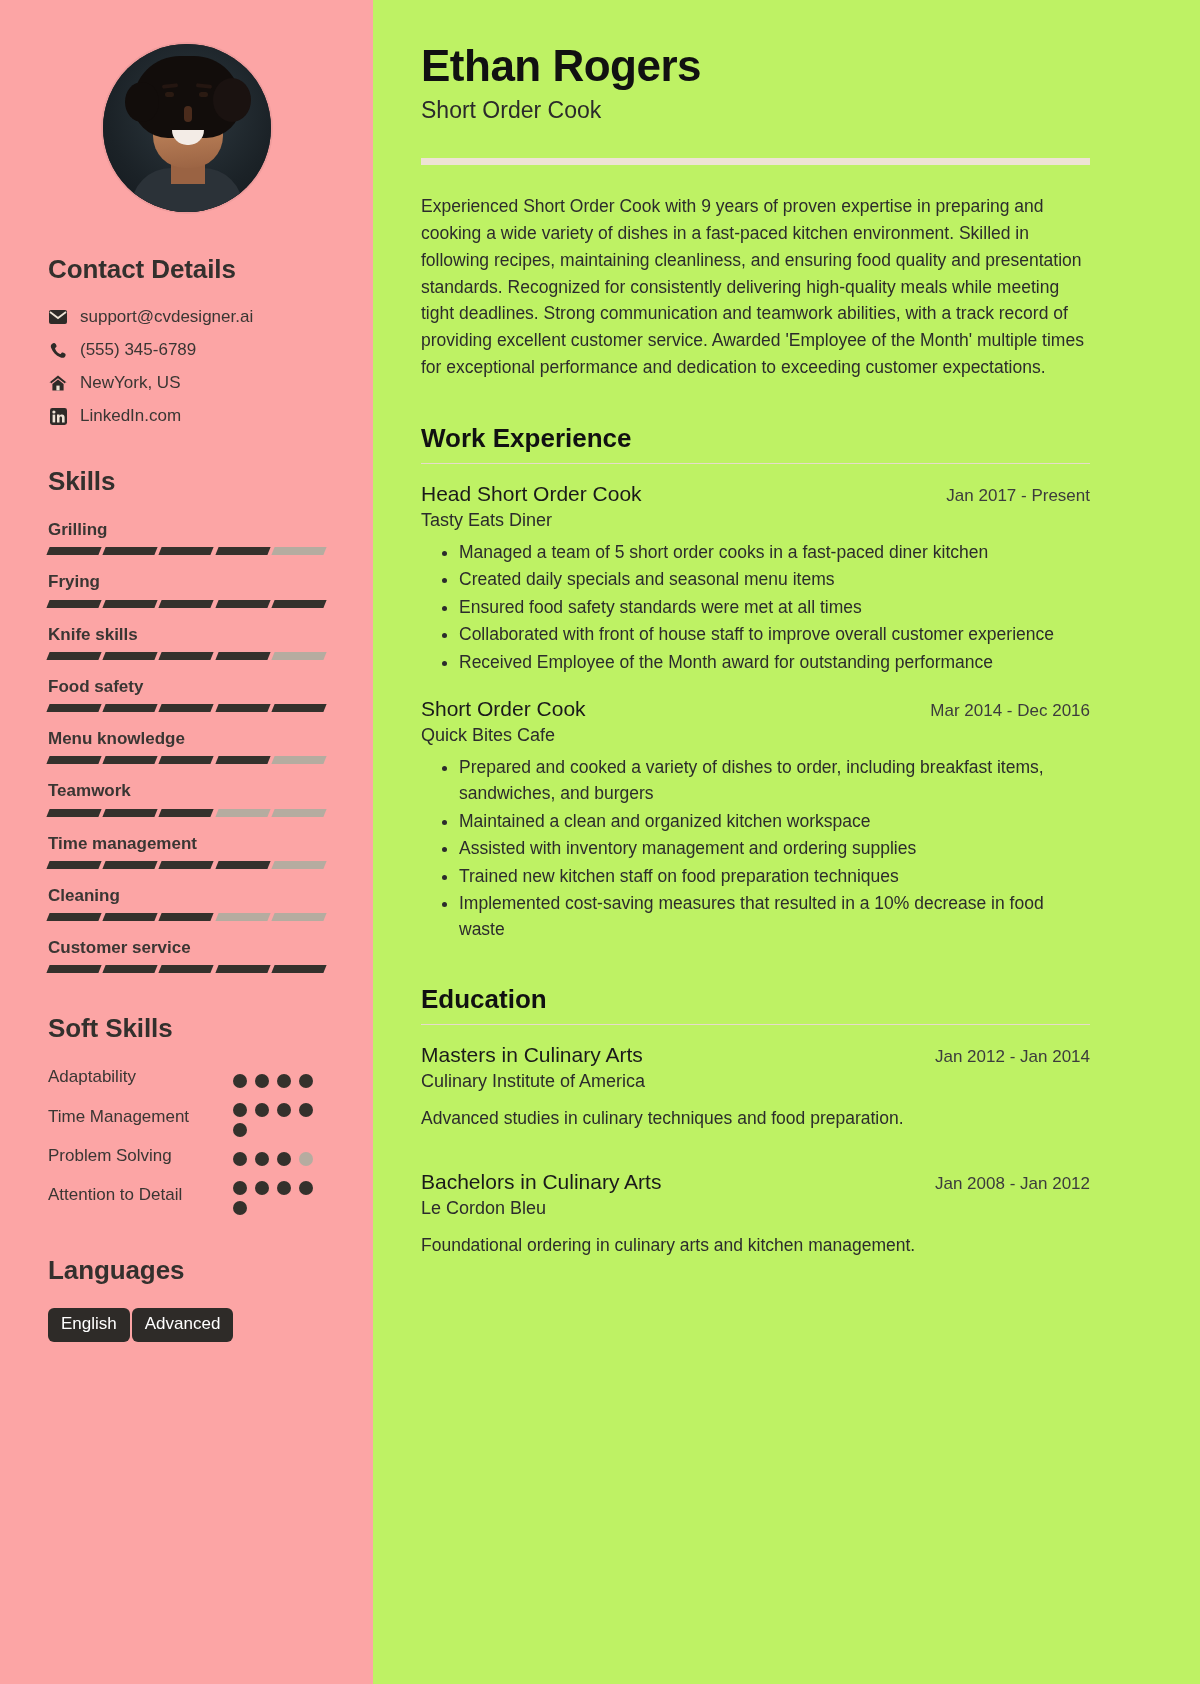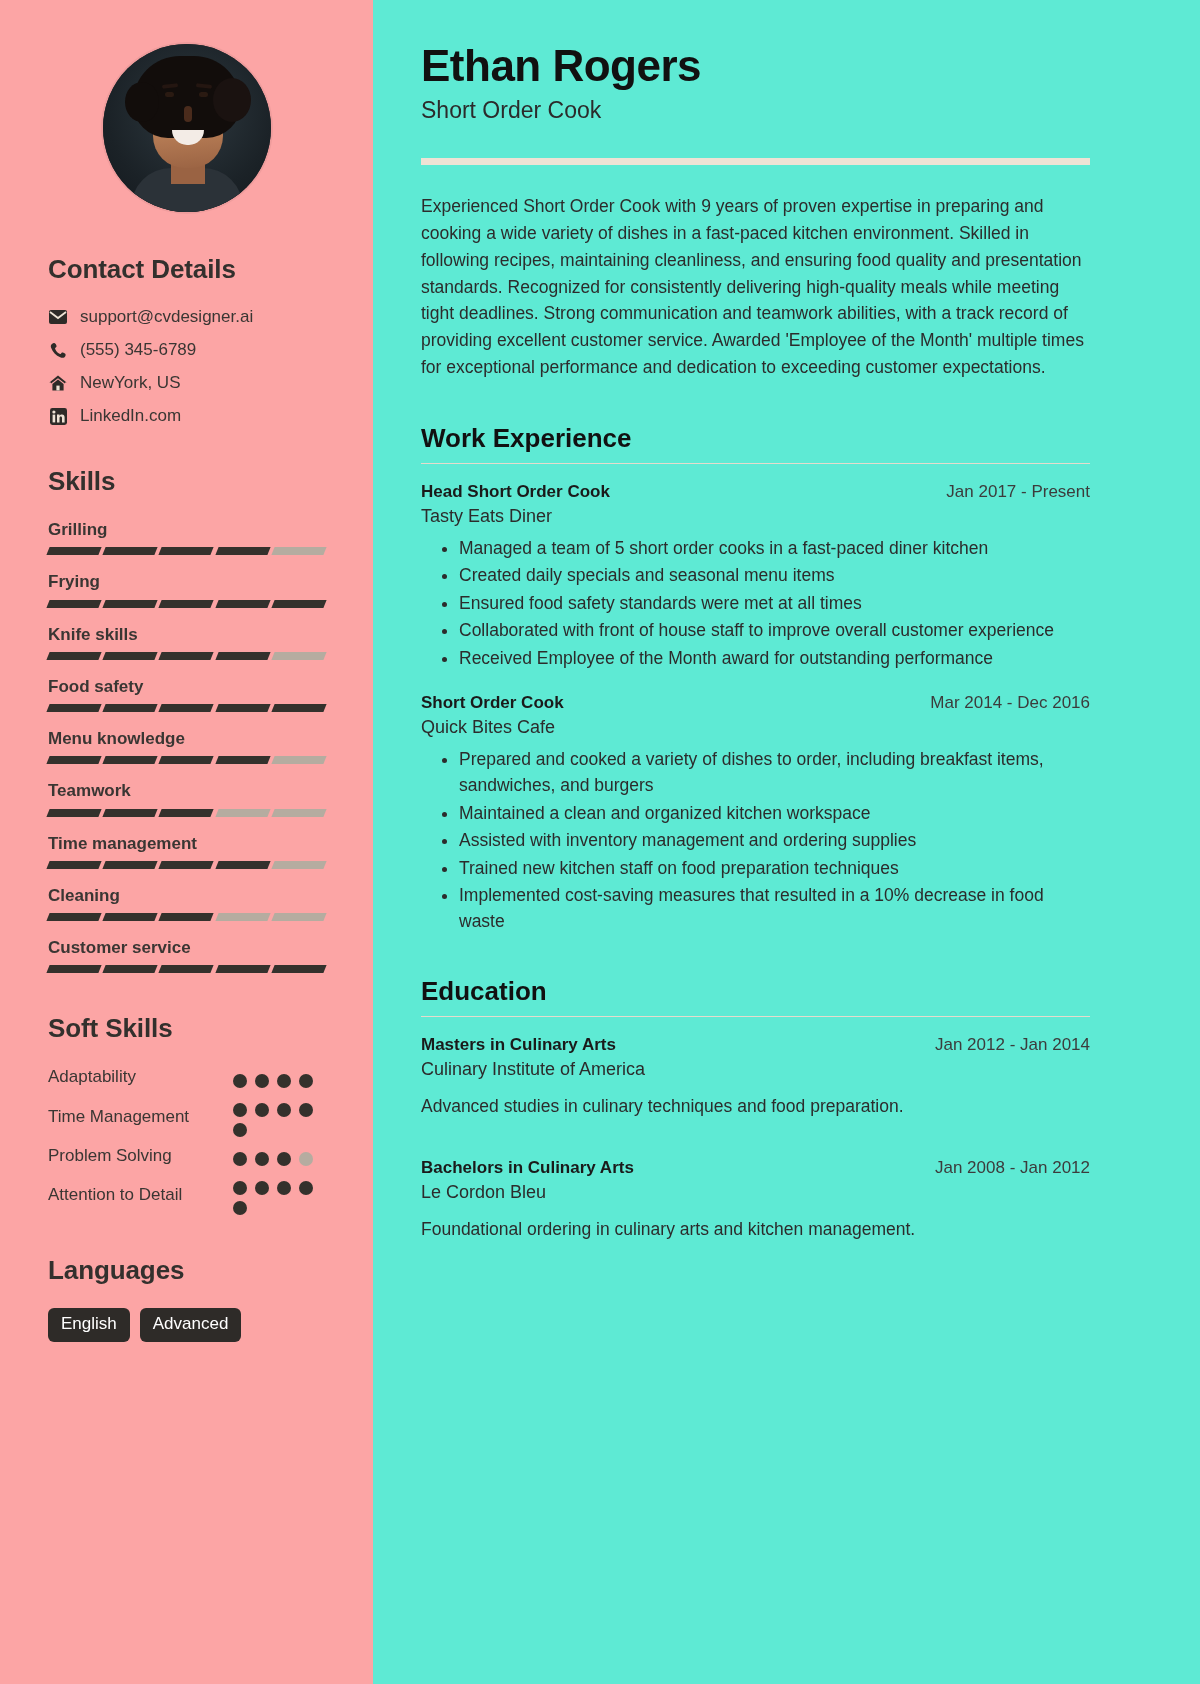--- a/index.html
+++ b/index.html
@@ -126,35 +126,35 @@
     display: flex;
     flex-wrap: wrap;
     width: 88px;
     gap: 6px 8px;
     padding-top: 6px;
   }
   .dot { width: 14px; height: 14px; border-radius: 50%; background: #34312c; }
   .dot.off { background: #b5aca0; }
 
   
-  .lang-wrap { display: flex; gap: 10px; flex-wrap: wrap; margin-top: 2px; }
+  .lang-wrap { display: flex; gap: 2px; flex-wrap: wrap; margin-top: 2px; }
   .lang-chip {
     background: #2e2b28;
     color: #ffffff;
     font-size: 17px;
     padding: 7px 13px 8px 13px;
     border-radius: 6px;
     line-height: 1.1;
   }
 
   
   .main {
     flex: 1 1 auto;
     padding: 42px 110px 0 48px;
-    background: #5eead4;
+    background: #bef264;
   }
   .name {
     font-size: 44px;
     font-weight: bold;
     color: #111111;
     letter-spacing: -0.5px;
     line-height: 1.1;
   }
   .role {
     font-size: 23px;
@@ -187,22 +187,22 @@
   }
 
   .entry { margin-bottom: 4px; }
   .entry-head {
     display: flex;
     align-items: baseline;
     justify-content: space-between;
     gap: 20px;
   }
   .entry-title {
-    font-size: 17px;
-    font-weight: bold;
+    font-size: 21px;
+    font-weight: normal;
     color: #1a1a1a;
   }
   .entry-date {
     font-size: 17px;
     color: #3c3c3c;
     white-space: nowrap;
   }
   .entry-org {
     font-size: 18px;
     color: #2c2c2c;

